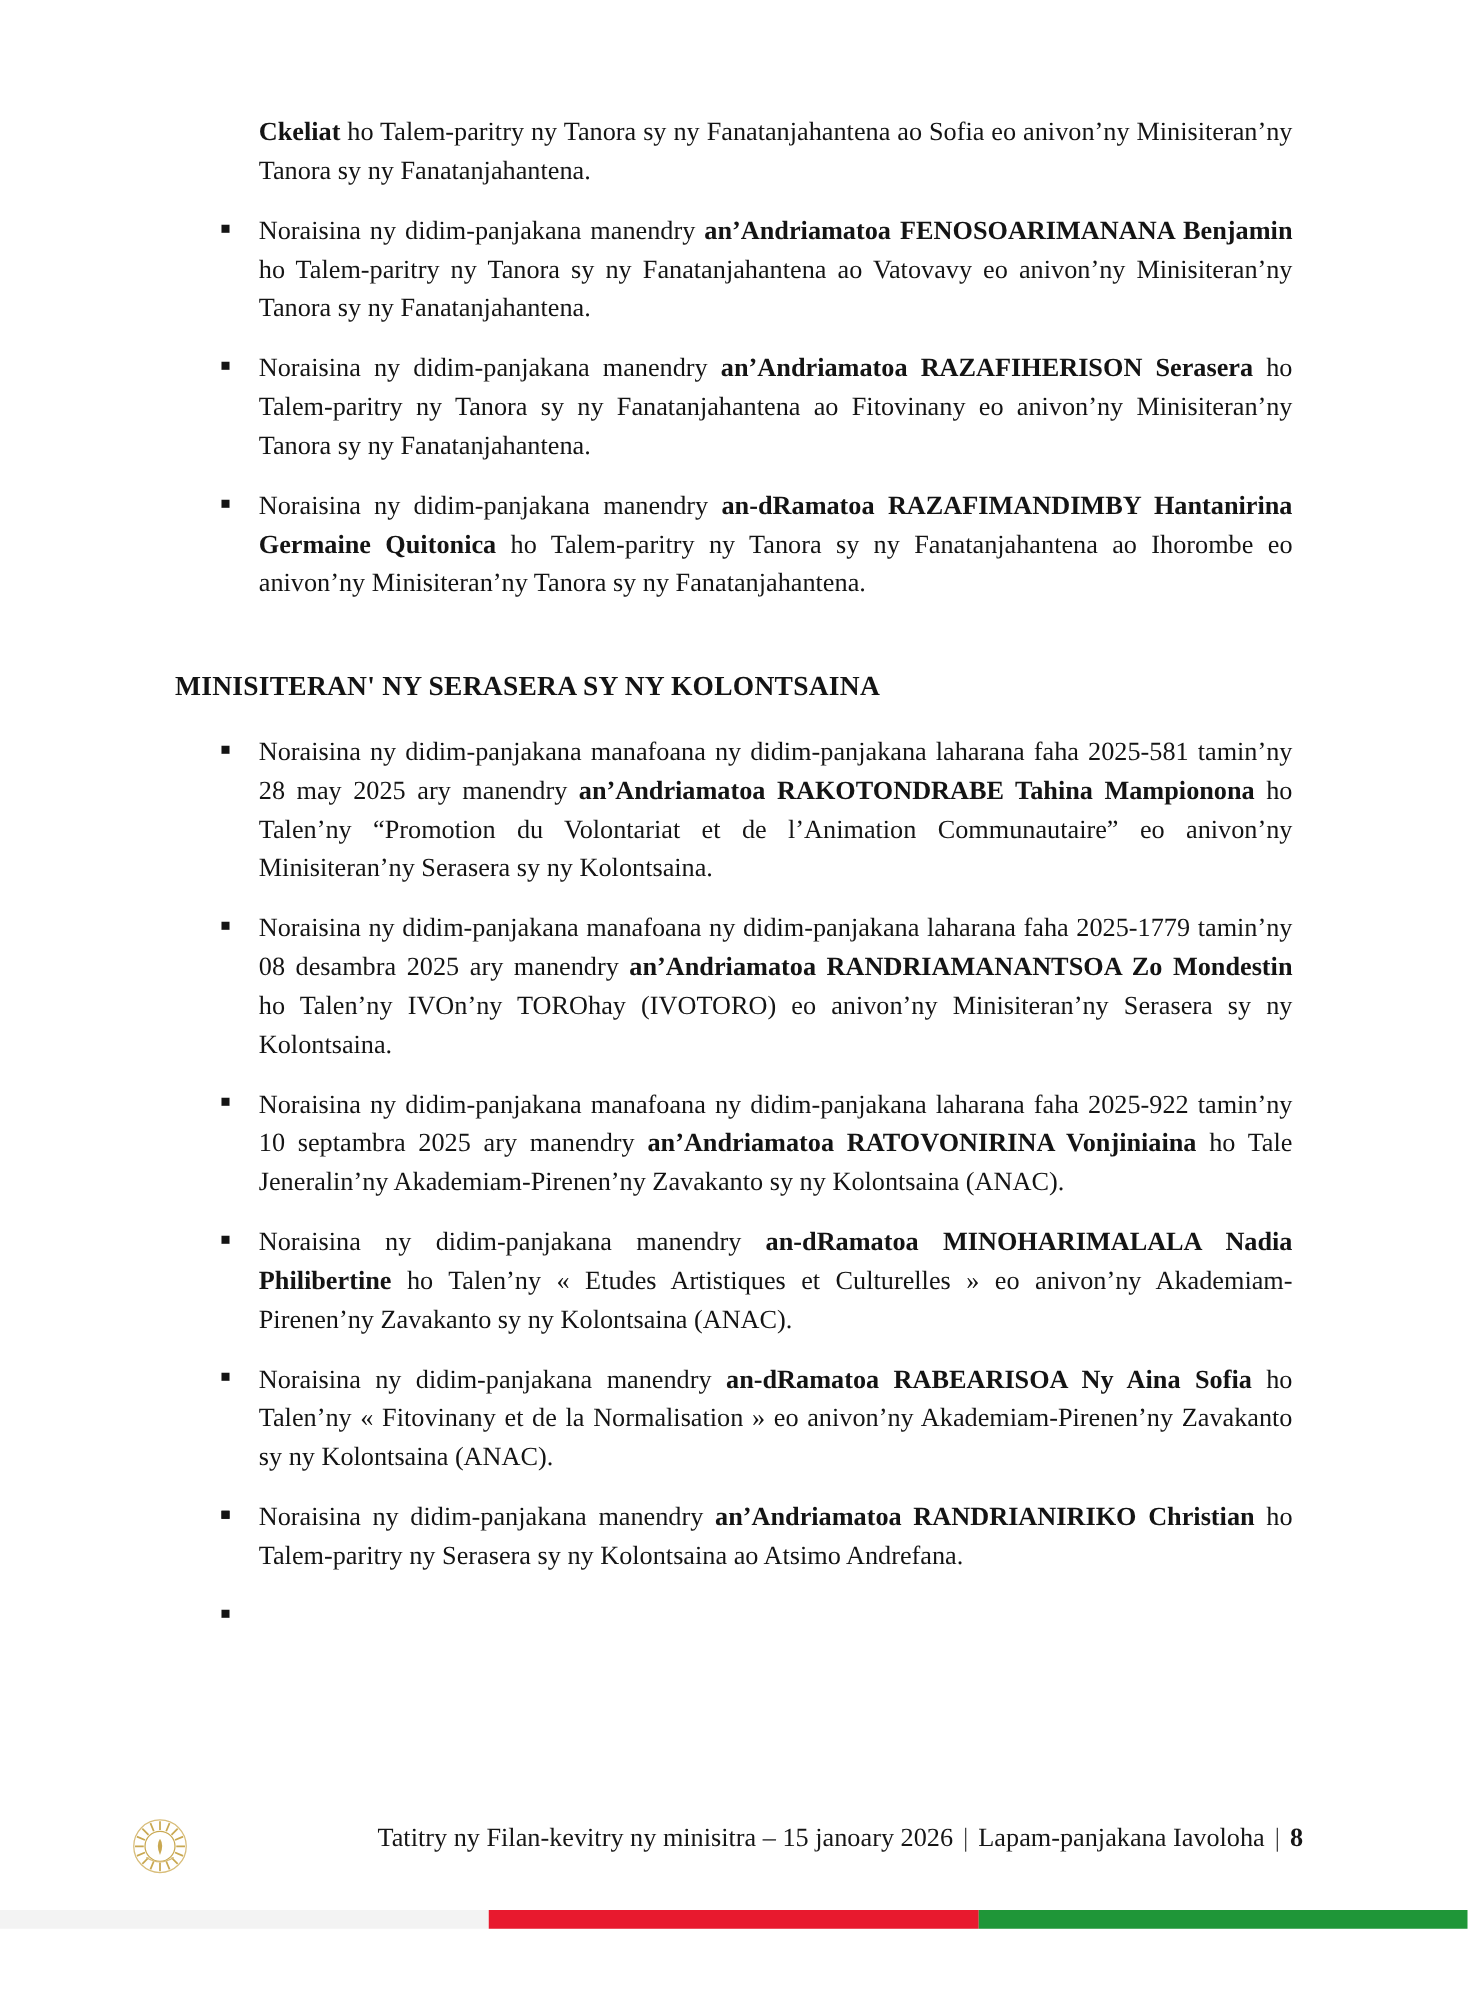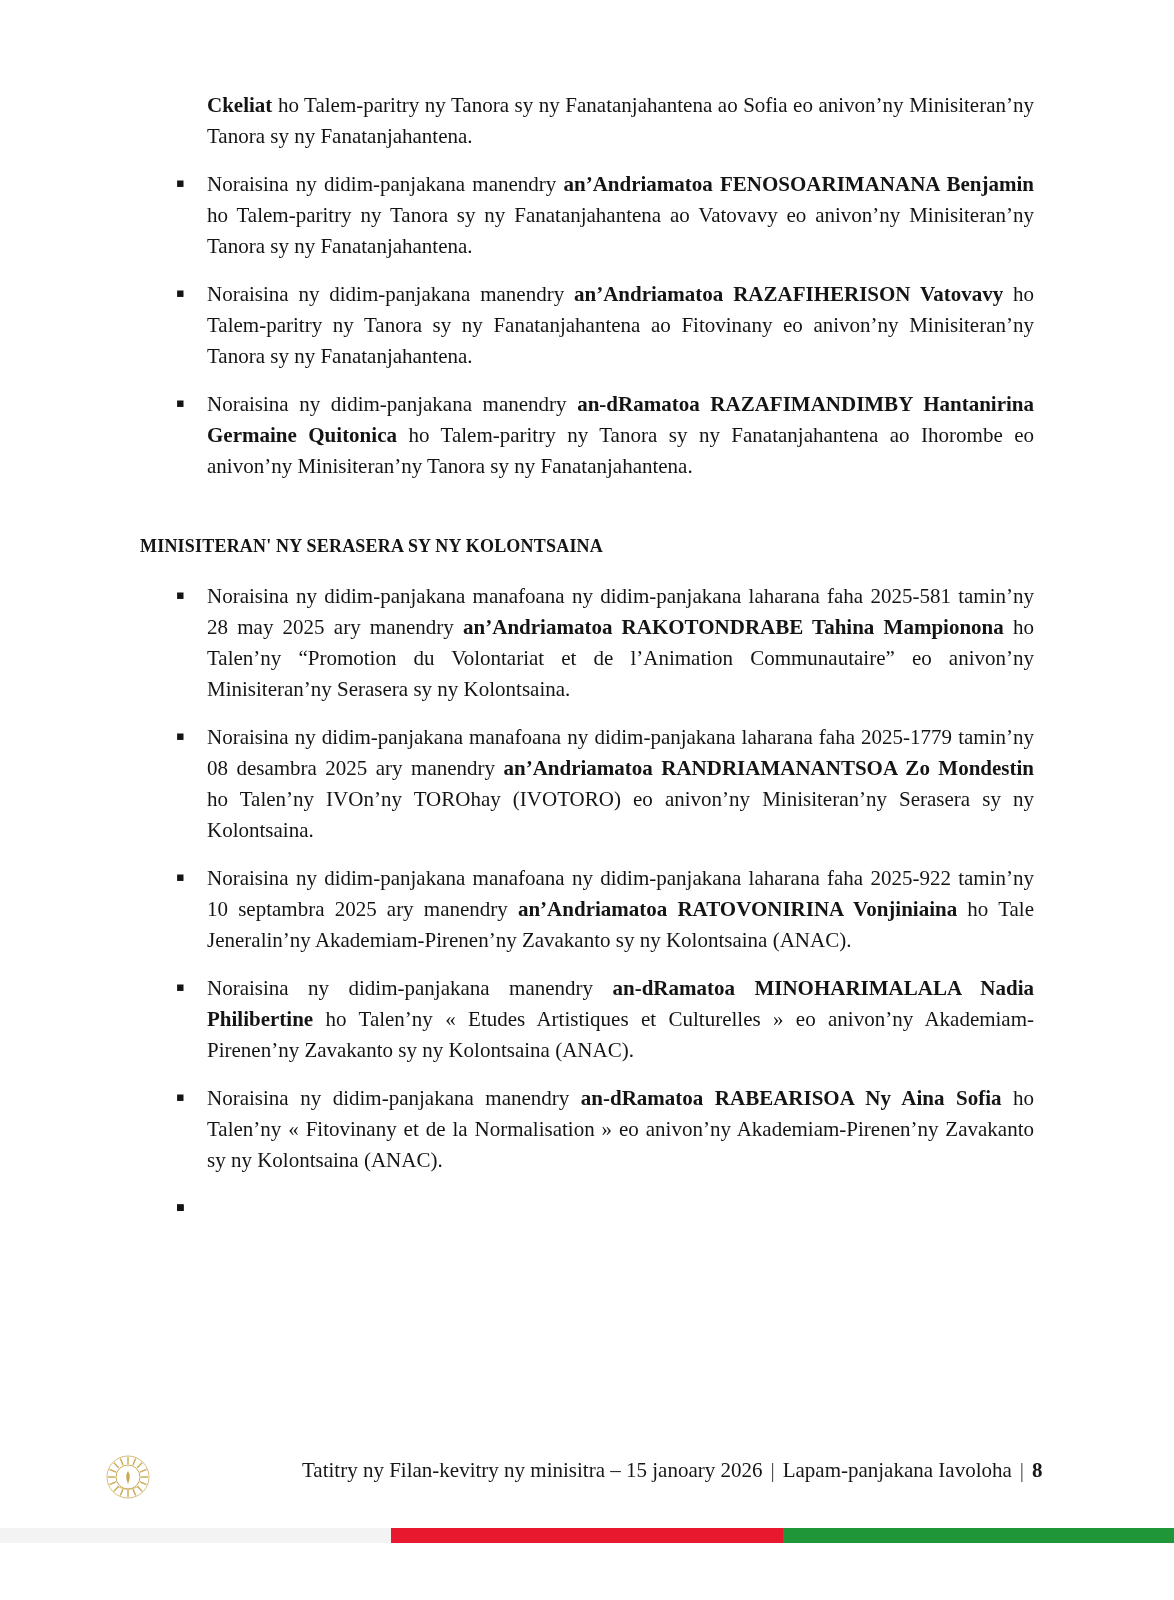--- a/index.html
+++ b/index.html
@@ -27,21 +27,21 @@
     margin-bottom:17px;
     font-size:21px;line-height:31px;
     text-align:justify;
   }
   .bullet-item .marker{
     position:absolute;left:36px;top:7px;
     font-size:13px;line-height:1;
     font-family:"DejaVu Sans", sans-serif;
   }
   h2.heading{
-    font-size:18px;
+    font-size:22px;
     font-weight:bold;
     margin:54px 0 24px 0;
     letter-spacing:0.2px;
   }
   .b{font-weight:bold;}
   .i{}
   .footer{
     position:absolute;top:1448px;left:0;width:1174px;height:64px;
   }
   .logo{
@@ -61,34 +61,34 @@
 </style>
 </head>
 <body>
 
 <div class="content">
 
   <p class="para"><span class="b">Ckeliat</span><span> ho Talem-paritry ny Tanora sy ny Fanatanjahantena ao Sofia eo anivon’ny Minisiteran’ny Tanora sy ny Fanatanjahantena.</span></p>
 
   <div class="section">
       <div class="bullet-item"><span class="marker">▪</span><span><span>Noraisina ny didim-panjakana manendry </span><span class="b">an’Andriamatoa FENOSOARIMANANA Benjamin</span><span> ho Talem-paritry ny Tanora sy ny Fanatanjahantena ao Vatovavy eo anivon’ny Minisiteran’ny Tanora sy ny Fanatanjahantena.</span></span></div>
-      <div class="bullet-item"><span class="marker">▪</span><span><span>Noraisina ny didim-panjakana manendry </span><span class="b">an’Andriamatoa RAZAFIHERISON Vatovavy</span><span> ho Talem-paritry ny Tanora sy ny Fanatanjahantena ao Fitovinany eo anivon’ny Minisiteran’ny Tanora sy ny Fanatanjahantena.</span></span></div>
+      <div class="bullet-item"><span class="marker">▪</span><span><span>Noraisina ny didim-panjakana manendry </span><span class="b">an’Andriamatoa RAZAFIHERISON Serasera</span><span> ho Talem-paritry ny Tanora sy ny Fanatanjahantena ao Fitovinany eo anivon’ny Minisiteran’ny Tanora sy ny Fanatanjahantena.</span></span></div>
       <div class="bullet-item"><span class="marker">▪</span><span><span>Noraisina ny didim-panjakana manendry </span><span class="b">an-dRamatoa RAZAFIMANDIMBY Hantanirina Germaine Quitonica</span><span> ho Talem-paritry ny Tanora sy ny Fanatanjahantena ao Ihorombe eo anivon’ny Minisiteran’ny Tanora sy ny Fanatanjahantena.</span></span></div>
     </div>
 
   <h2 class="heading">MINISITERAN' NY SERASERA SY NY KOLONTSAINA</h2>
 
   <div class="section">
       <div class="bullet-item"><span class="marker">▪</span><span><span>Noraisina ny didim-panjakana manafoana ny didim-panjakana laharana faha 2025-581 tamin’ny 28 may 2025 ary manendry </span><span class="b">an’Andriamatoa RAKOTONDRABE Tahina Mampionona</span><span> ho Talen’ny </span><span class="i">“Promotion du Volontariat et de l’Animation Communautaire”</span><span> eo anivon’ny Minisiteran’ny Serasera sy ny Kolontsaina.</span></span></div>
       <div class="bullet-item"><span class="marker">▪</span><span><span>Noraisina ny didim-panjakana manafoana ny didim-panjakana laharana faha 2025-1779 tamin’ny 08 desambra 2025 ary manendry </span><span class="b">an’Andriamatoa RANDRIAMANANTSOA Zo Mondestin</span><span> ho Talen’ny IVOn’ny TOROhay (IVOTORO) eo anivon’ny Minisiteran’ny Serasera sy ny Kolontsaina.</span></span></div>
       <div class="bullet-item"><span class="marker">▪</span><span><span>Noraisina ny didim-panjakana manafoana ny didim-panjakana laharana faha 2025-922 tamin’ny 10 septambra 2025 ary manendry </span><span class="b">an’Andriamatoa RATOVONIRINA Vonjiniaina</span><span> ho Tale Jeneralin’ny Akademiam-Pirenen’ny Zavakanto sy ny Kolontsaina (ANAC).</span></span></div>
       <div class="bullet-item"><span class="marker">▪</span><span><span>Noraisina ny didim-panjakana manendry </span><span class="b">an-dRamatoa MINOHARIMALALA Nadia Philibertine</span><span> ho Talen’ny « </span><span class="i">Etudes Artistiques et Culturelles</span><span> » eo anivon’ny Akademiam-Pirenen’ny Zavakanto sy ny Kolontsaina (ANAC).</span></span></div>
       <div class="bullet-item"><span class="marker">▪</span><span><span>Noraisina ny didim-panjakana manendry </span><span class="b">an-dRamatoa RABEARISOA Ny Aina Sofia</span><span> ho Talen’ny « </span><span class="i">Fitovinany et de la Normalisation</span><span> » eo anivon’ny Akademiam-Pirenen’ny Zavakanto sy ny Kolontsaina (ANAC).</span></span></div>
       <div class="bullet-item"><span class="marker">▪</span></div>
-      <div class="bullet-item"><span class="marker">▪</span></div>
+      <div class="bullet-item"><span class="marker">▪</span><span><span>Noraisina ny didim-panjakana manendry </span><span class="b">an’Andriamatoa RANDRIANIRIKO Christian</span><span> ho Talem-paritry ny Serasera sy ny Kolontsaina ao Atsimo Andrefana.</span></span></div>
       <div class="bullet-item"><span class="marker">▪</span></div>
     </div>
 
 </div>
 
 <div class="footer">
   <svg class="logo" viewBox="0 0 52 54" width="52" height="54" xmlns="http://www.w3.org/2000/svg">
     <g stroke="#d8bd7a" fill="none" stroke-width="1">
       <circle cx="26" cy="25" r="21"></circle>
       <circle cx="26" cy="25" r="12" stroke="#c9a851"></circle>

